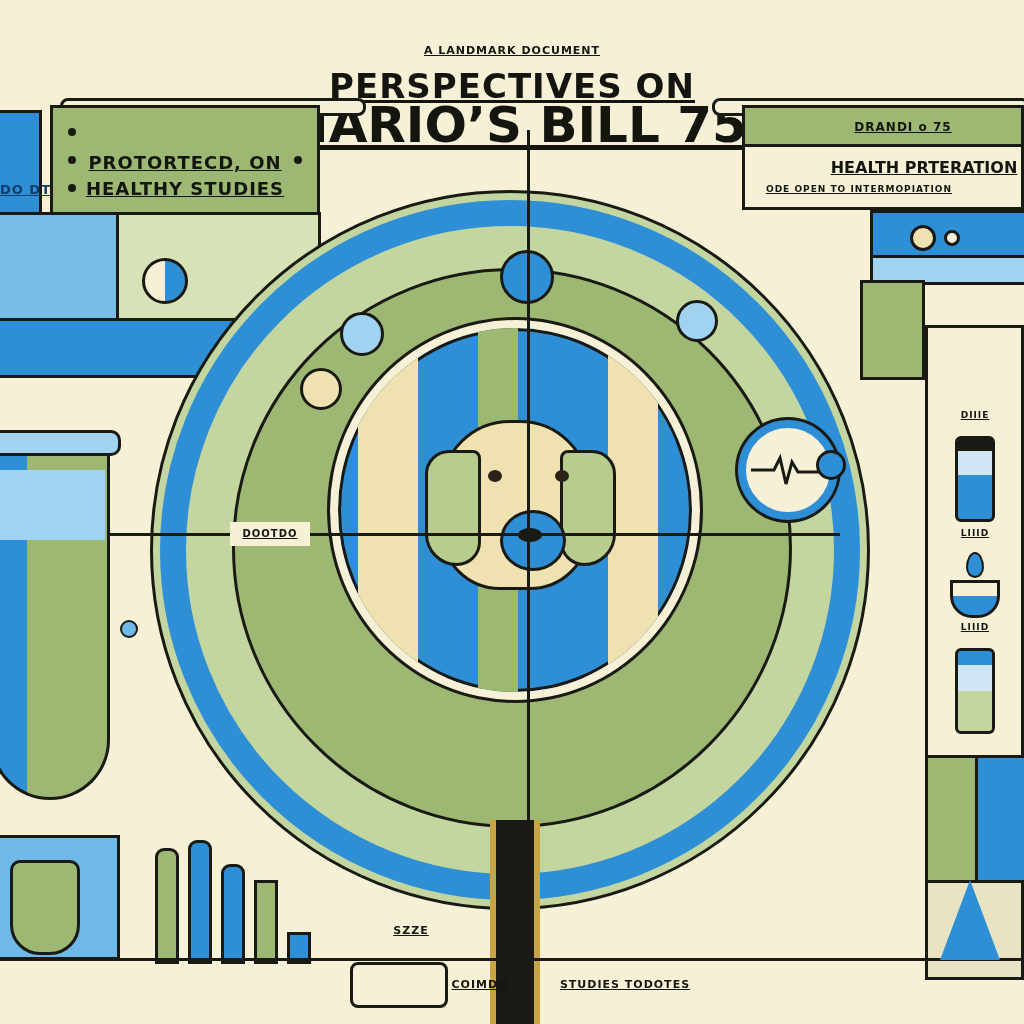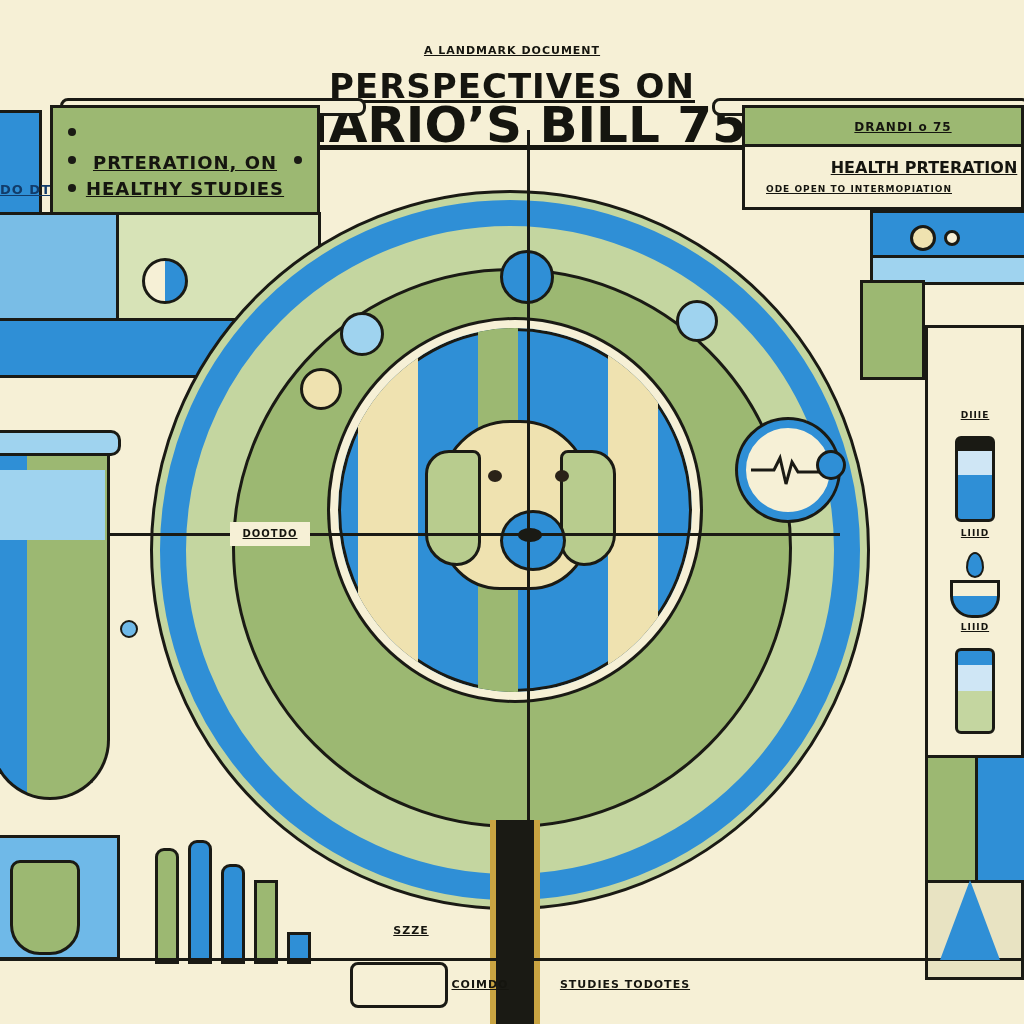--- a/index.html
+++ b/index.html
@@ -40,21 +40,21 @@
   <div class="txt title1">PERSPECTIVES ON</div>
   <div class="txt title2">ONARIO’S BILL 75”</div>
   <div class="abs" style="left:60px;top:98px;width:300px;height:12px;border:3px solid #1a1a14;border-radius:8px;background:#f6f0d6;"></div>
   <div class="abs" style="left:712px;top:98px;width:312px;height:12px;border:3px solid #1a1a14;border-radius:8px;background:#f6f0d6;"></div>
 
   <div class="box" style="left:50px;top:105px;width:270px;height:110px;background:#9cb872;"></div>
   <div class="dot" style="left:68px;top:128px;"></div>
   <div class="dot" style="left:68px;top:156px;"></div>
   <div class="dot" style="left:68px;top:184px;"></div>
   <div class="dot" style="left:294px;top:156px;"></div>
-  <div class="txt lbl" style="left:80px;width:210px;top:152px;">PRTERATION, ON</div>
+  <div class="txt lbl" style="left:80px;width:210px;top:152px;">PROTORTECD, ON</div>
   <div class="txt lbl" style="left:80px;width:210px;top:178px;">HEALTHY STUDIES</div>
 
   <div class="box" style="left:742px;top:105px;width:282px;height:42px;background:#9cb872;"></div>
   <div class="txt sm" style="left:762px;width:282px;top:120px;font-size:12px;">DRANDI o 75</div>
   <div class="box" style="left:742px;top:144px;width:282px;height:66px;background:#f6f0d6;"></div>
   <div class="txt" style="left:783px;width:282px;top:158px;font-size:16px;">HEALTH PRTERATION</div>
   <div class="txt sm" style="left:742px;width:234px;top:184px;font-size:9px;">ODE OPEN TO INTERMOPIATION</div>
 
   <div class="abs" style="left:150px;top:190px;width:720px;height:720px;border-radius:50%;background:#c4d6a0;border:3px solid #1a1a14;box-sizing:border-box;"></div>
   <div class="abs" style="left:160px;top:200px;width:700px;height:700px;border-radius:50%;border:26px solid #2f8fd6;box-sizing:border-box;"></div>

